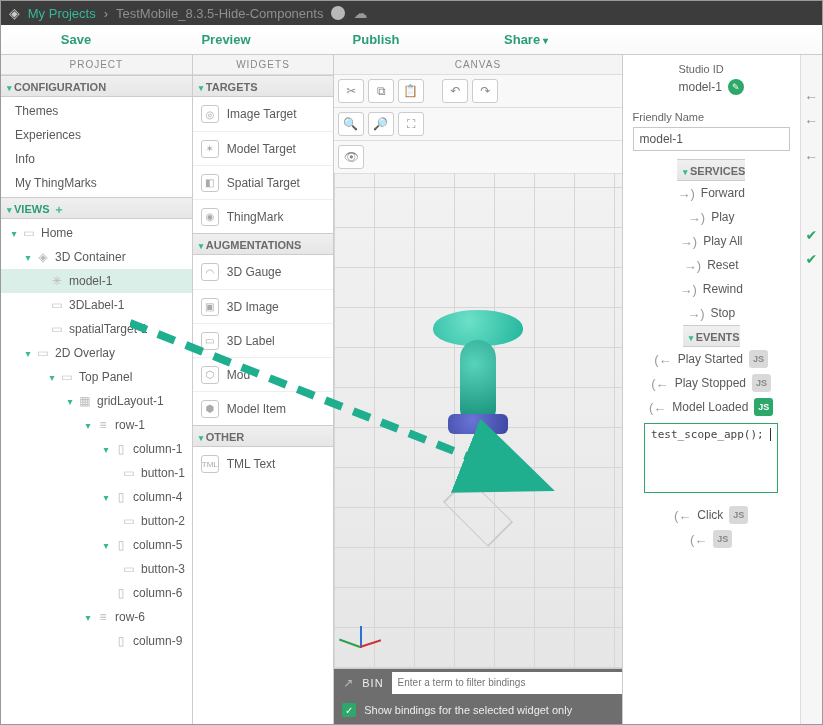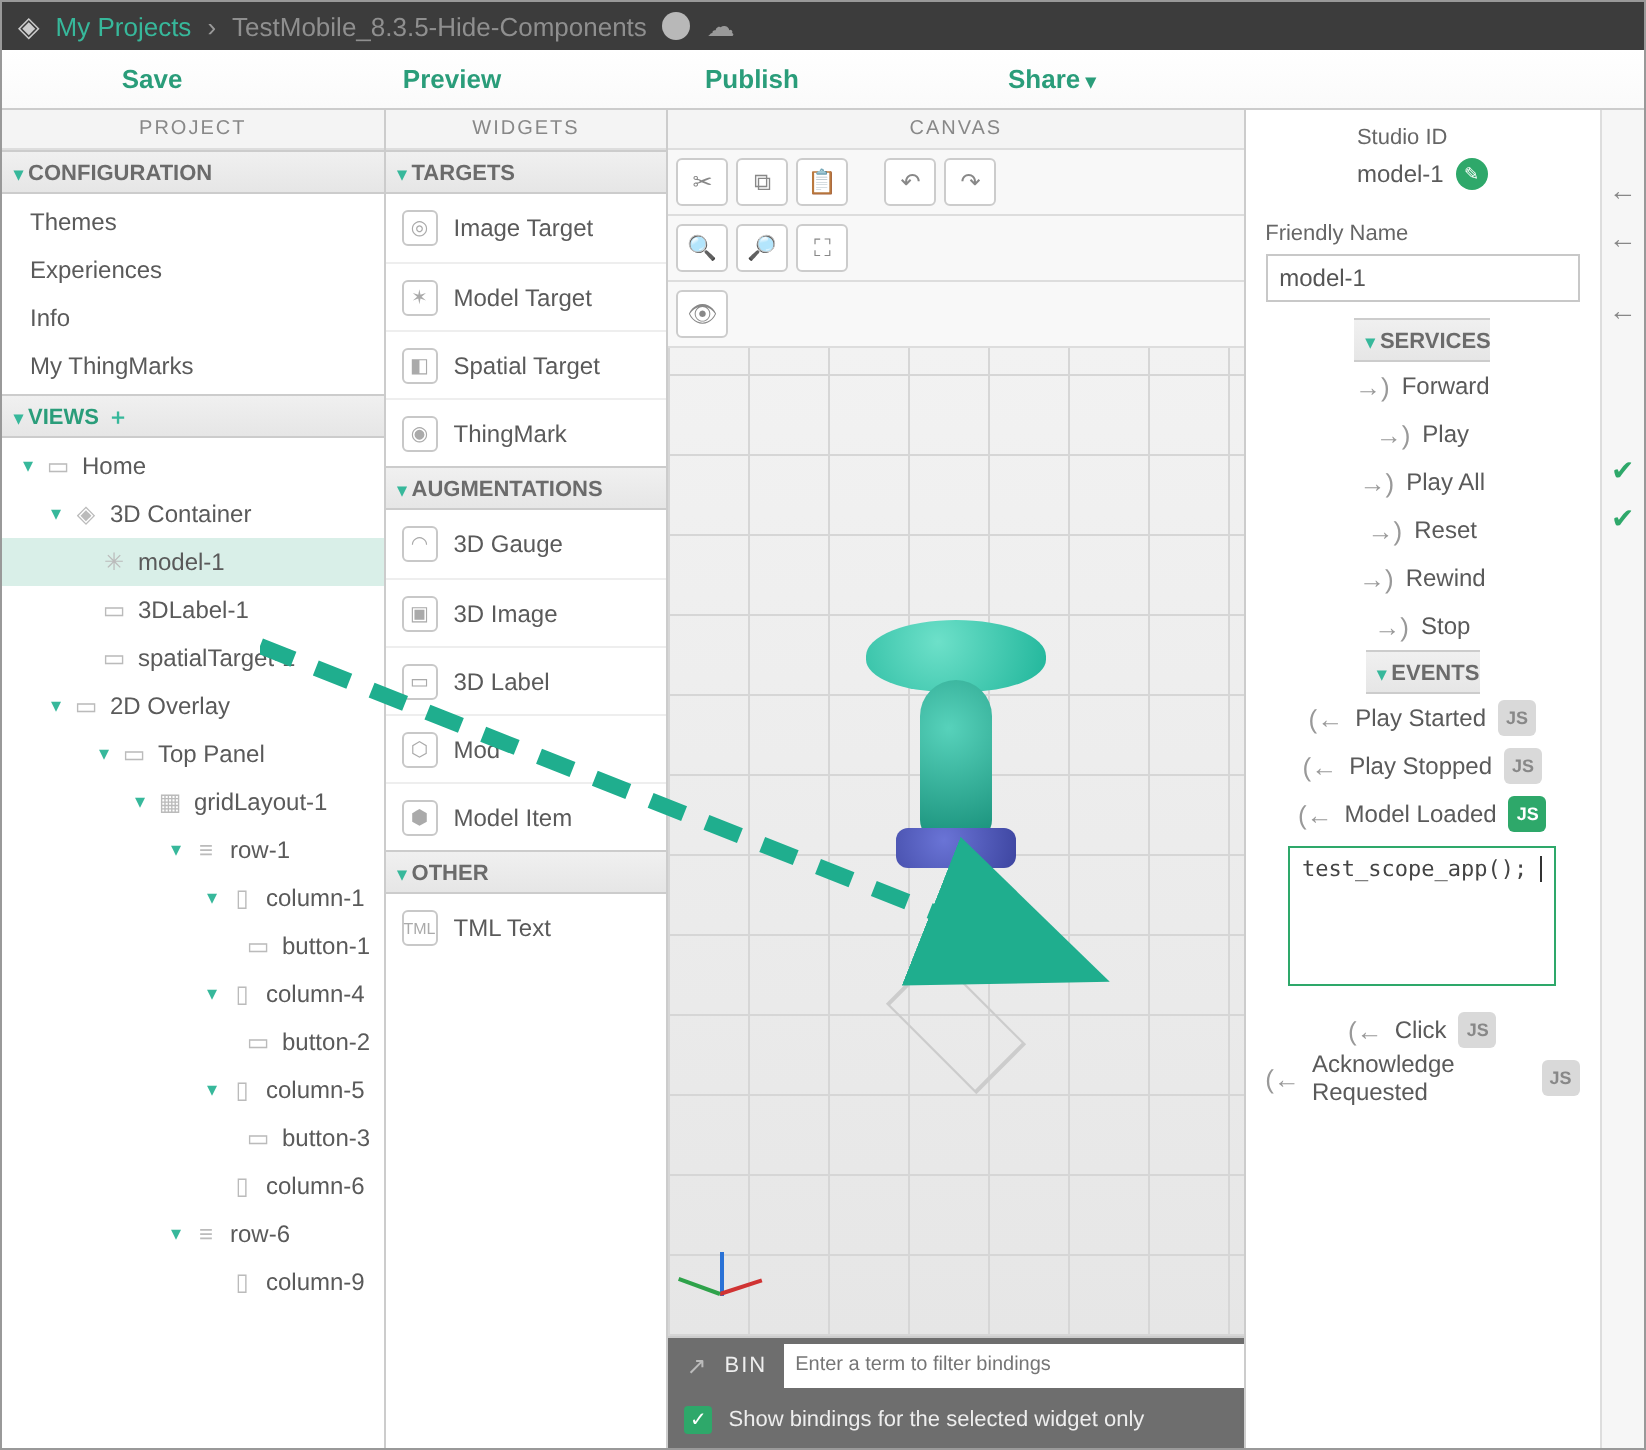--- a/index.html
+++ b/index.html
@@ -377,21 +377,20 @@
           <span class="js-badge on">JS</span>
         </div>
       <div class="code-box" contenteditable="true" style=""><span>test_scope_app();</span><span class="caret">&nbsp;</span></div>
       <div class="evt-row">
           <span class="arrow-in">(←</span>
           <span>Click</span>
           <span class="js-badge">JS</span>
         </div>
       <div class="evt-row">
           <span class="arrow-in">(←</span>
-          <span>Acknowledge Requested</span>
           <span class="js-badge">JS</span>
         </div>
     </div>
 
     <div class="gutter">
       <span class="gut-arrow">←</span>
       <span class="gut-arrow">←</span>
       <div style="height:6px"></div>
       <span class="gut-arrow">←</span>
       <div style="height:50px"></div>

